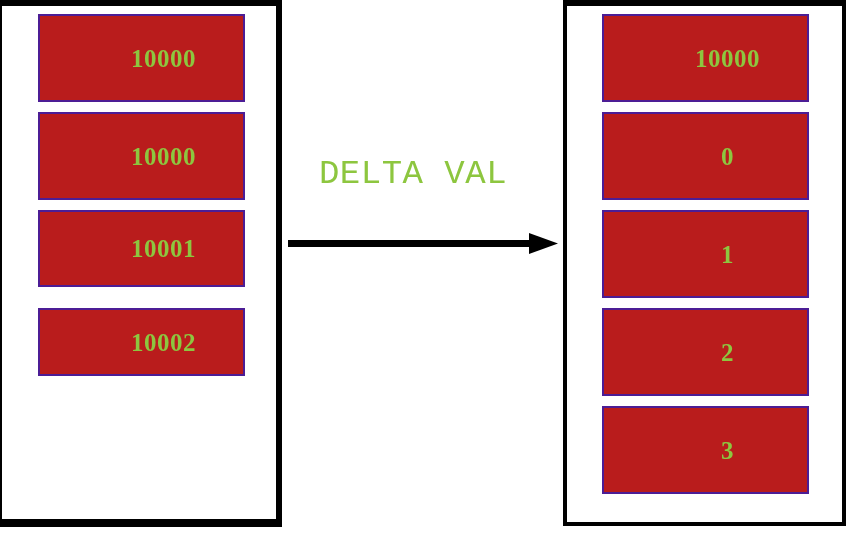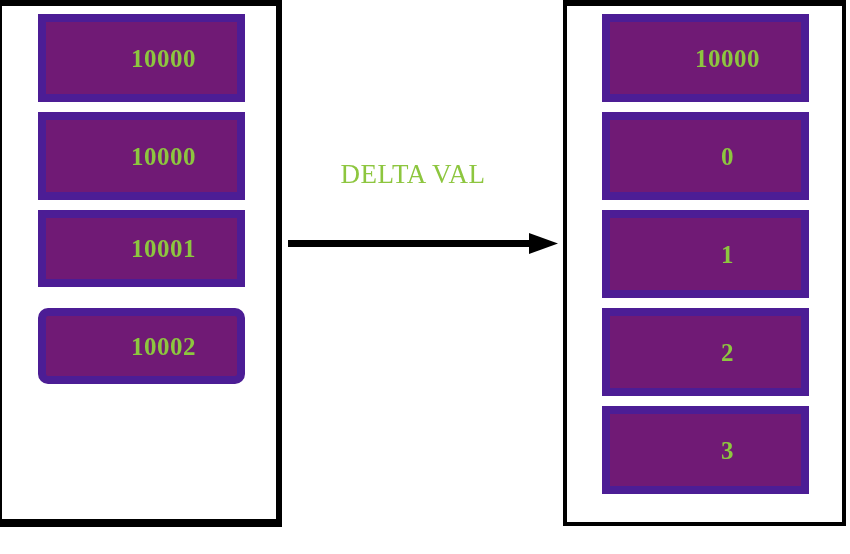--- a/index.html
+++ b/index.html
@@ -43,22 +43,22 @@
     border-left: 4px solid #000000;
     border-right: 4px solid #000000;
     border-top: 6px solid #000000;
     border-bottom: 4px solid #000000;
   }
 
   
   .cell {
     position: absolute;
     box-sizing: border-box;
-    background: #701a75;
-    border: 8px solid #4c1d95;
+    background: #b91c1c;
+    border: 2px solid #4c1d95;
     display: flex;
     align-items: center;
     justify-content: center;
     padding-left: 44px;
   }
   .column.left .cell {
     left: 36px;
     width: 207px;
   }
   .column.right .cell {
@@ -75,23 +75,23 @@
     user-select: none;
   }
 
   
   .middle-label {
     position: absolute;
     left: 288px;
     top: 157px;
     width: 250px;
     text-align: center;
-    font-family: Liberation Serif, serif;
+    font-family: Liberation Mono, monospace;
     font-weight: normal;
-    font-size: 27px;
+    font-size: 34px;
     line-height: 34px;
     color: #8DC63F;
     letter-spacing: 0.5px;
     user-select: none;
   }
 
   
   .arrow-wrap {
     position: absolute;
     left: 286px;
@@ -111,21 +111,21 @@
   <div class="column left">
     <div class="cell" style="top:8px;  height:88px;">
       <span class="cell-value">10000</span>
     </div>
     <div class="cell" style="top:106px; height:88px;">
       <span class="cell-value">10000</span>
     </div>
     <div class="cell" style="top:204px; height:77px;">
       <span class="cell-value">10001</span>
     </div>
-    <div class="cell" style="top:302px; height:76px;border-radius:10px;">
+    <div class="cell" style="top:302px; height:68px;">
       <span class="cell-value">10002</span>
     </div>
   </div>
 
   <div class="middle-label">
     <div>DELTA VAL</div>
   </div>
 
   <div class="arrow-wrap">
     <svg width="275" height="32" viewBox="0 0 275 32" xmlns="http://www.w3.org/2000/svg">

